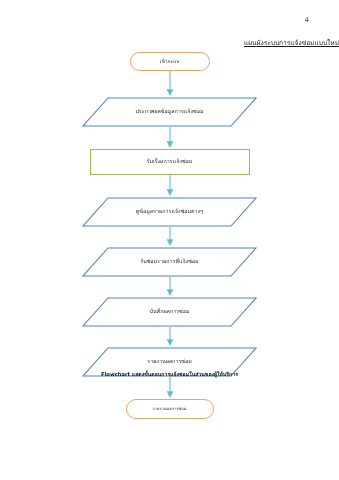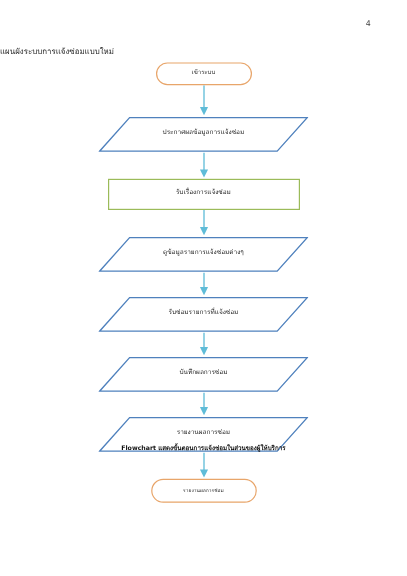--- a/index.html
+++ b/index.html
@@ -29,24 +29,25 @@
     font-size: 6.5px;
     color: #444444;
     letter-spacing: 0;
   }
 
   .chart-title {
     position: absolute;
     top: 40px;
     left: 0;
     width: 339px;
-    text-align: left;
+    text-align: right;
     font-size: 6.6px;
     color: #1a1a1a;
     line-height: 1.2;
+    text-decoration: underline;
   }
 
   .flow {
     position: absolute;
     top: 52px;
     left: 0;
     width: 339px;
   }
 
   

